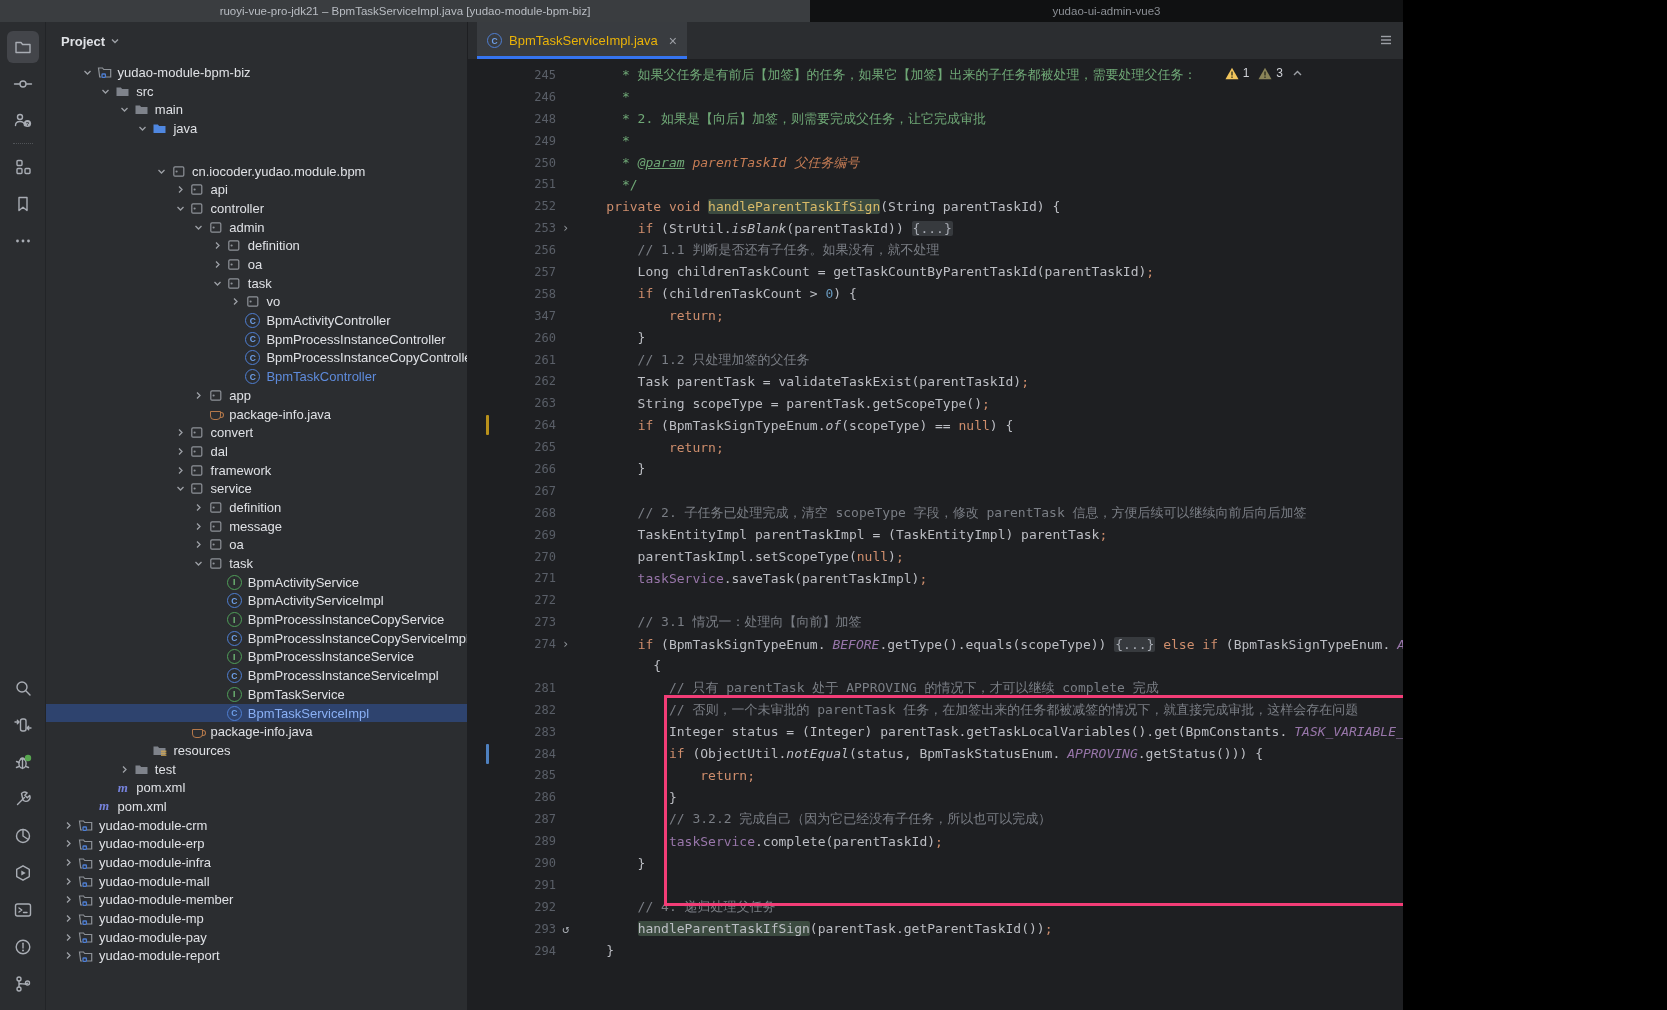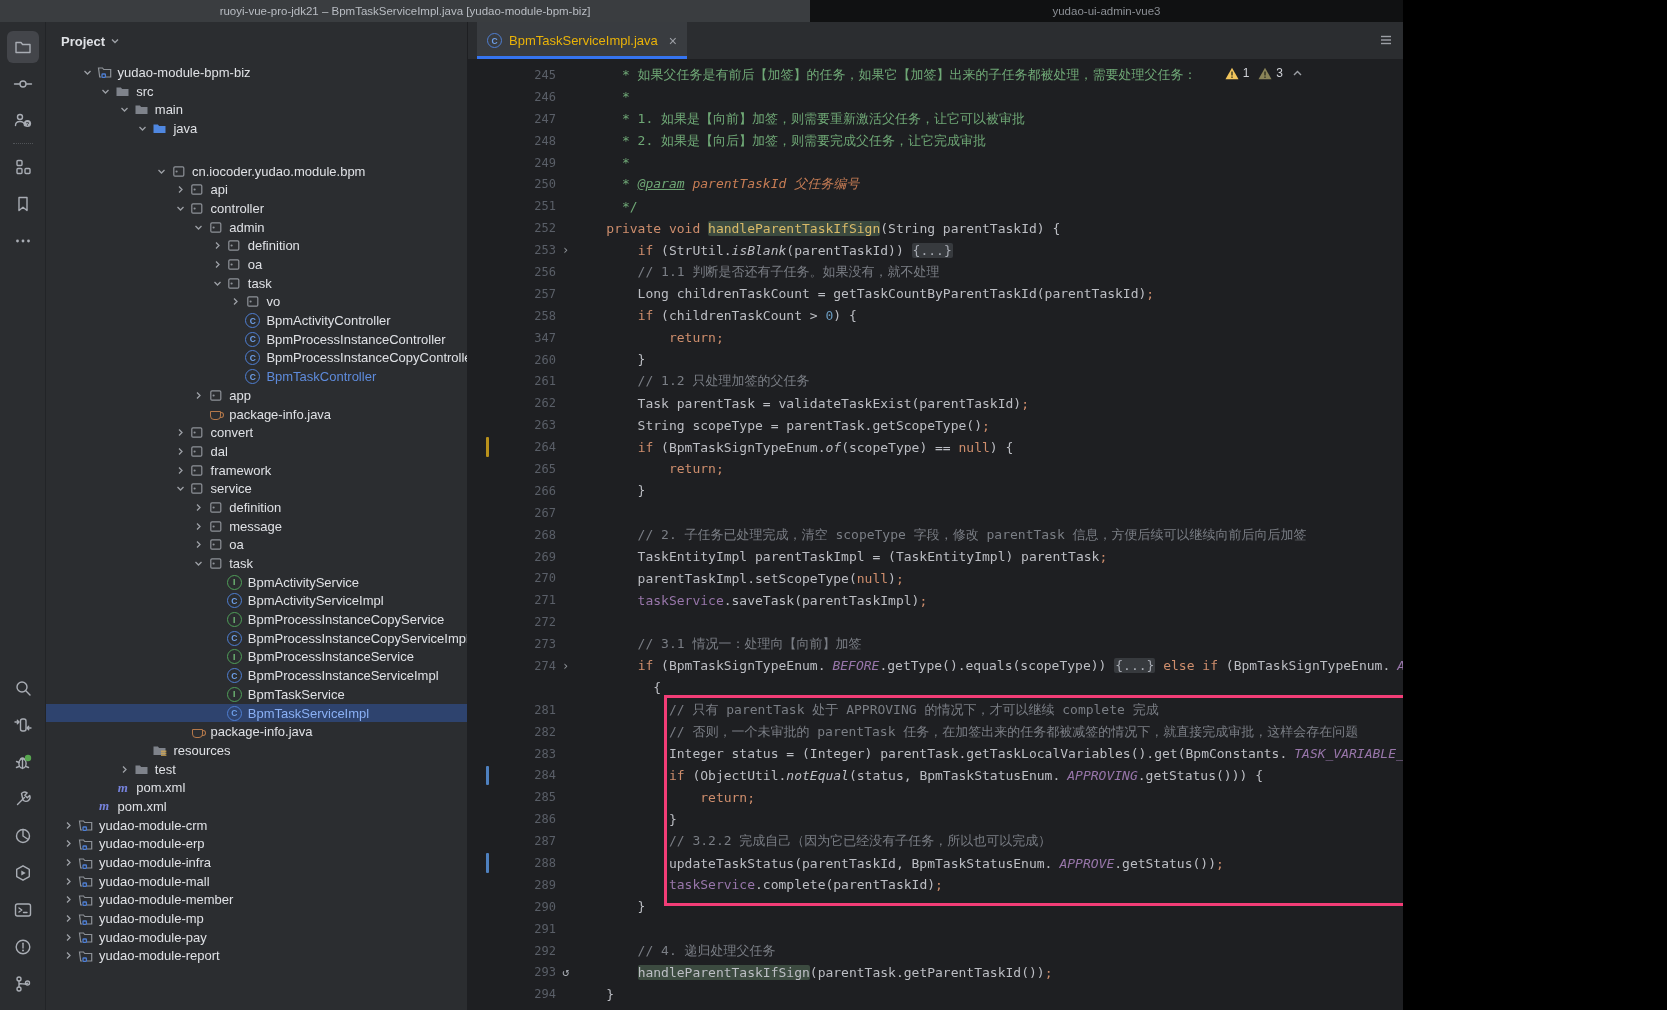--- a/index.html
+++ b/index.html
@@ -767,21 +767,20 @@
               <line x1="2" y1="10.5" x2="12" y2="10.5"></line>
             </g>
           </svg>
       </span>
     </div>
     <div class="codearea">
       <div class="mguide"></div>
       <div class="code" id="code">
           <div class="crow"><span class="gnum">245</span><span class="gico"></span><pre class="cl"><span class="t-d">      * 如果父任务是有前后【加签】的任务，如果它【加签】出来的子任务都被处理，需要处理父任务：</span></pre></div>
           <div class="crow"><span class="gnum">246</span><span class="gico"></span><pre class="cl"><span class="t-d">      *</span></pre></div>
-          <div class="crow"><span class="gnum">247</span><span class="gico"></span><pre class="cl"><span class="t-d">      * 1. 如果是【向前】加签，则需要重新激活父任务，让它可以被审批</span></pre></div>
           <div class="crow"><span class="gnum">248</span><span class="gico"></span><pre class="cl"><span class="t-d">      * 2. 如果是【向后】加签，则需要完成父任务，让它完成审批</span></pre></div>
           <div class="crow"><span class="gnum">249</span><span class="gico"></span><pre class="cl"><span class="t-d">      *</span></pre></div>
           <div class="crow"><span class="gnum">250</span><span class="gico"></span><pre class="cl"><span class="t-d">      * </span><span class="t-dt">@param</span><span class="t-d"> </span><span class="t-dp">parentTaskId 父任务编号</span></pre></div>
           <div class="crow"><span class="gnum">251</span><span class="gico"></span><pre class="cl"><span class="t-d">      */</span></pre></div>
           <div class="crow"><span class="gnum">252</span><span class="gico"></span><pre class="cl"><span class="t-k">    private</span><span class="t-p"> </span><span class="t-k">void</span><span class="t-p"> </span><span class="t-md">handleParentTaskIfSign</span><span class="t-p">(String parentTaskId) {</span></pre></div>
           <div class="crow"><span class="gnum">253</span><span class="gico">›</span><pre class="cl"><span class="t-p">        </span><span class="t-k">if</span><span class="t-p"> (StrUtil.</span><span class="t-sm">isBlank</span><span class="t-p">(parentTaskId)) </span><span class="t-fold">{...}</span></pre></div>
           <div class="crow"><span class="gnum">256</span><span class="gico"></span><pre class="cl"><span class="t-c">        // 1.1 判断是否还有子任务。如果没有，就不处理</span></pre></div>
           <div class="crow"><span class="gnum">257</span><span class="gico"></span><pre class="cl"><span class="t-p">        Long childrenTaskCount = getTaskCountByParentTaskId(parentTaskId)</span><span class="t-s">;</span></pre></div>
           <div class="crow"><span class="gnum">258</span><span class="gico"></span><pre class="cl"><span class="t-p">        </span><span class="t-k">if</span><span class="t-p"> (childrenTaskCount &gt; </span><span class="t-n">0</span><span class="t-p">) {</span></pre></div>
           <div class="crow"><span class="gnum">347</span><span class="gico"></span><pre class="cl"><span class="t-p">            </span><span class="t-k">return</span><span class="t-s">;</span></pre></div>
@@ -801,21 +800,20 @@
           <div class="crow"><span class="gnum">273</span><span class="gico"></span><pre class="cl"><span class="t-c">        // 3.1 情况一：处理向【向前】加签</span></pre></div>
           <div class="crow"><span class="gnum">274</span><span class="gico">›</span><pre class="cl"><span class="t-p">        </span><span class="t-k">if</span><span class="t-p"> (BpmTaskSignTypeEnum.</span><span class="t-ct">BEFORE</span><span class="t-p">.getType().equals(scopeType)) </span><span class="t-fold">{...}</span><span class="t-p"> </span><span class="t-k">else</span><span class="t-p"> </span><span class="t-k">if</span><span class="t-p"> (BpmTaskSignTypeEnum.</span><span class="t-ct">AFTER</span><span class="t-p">.getType().equals(scopeType))</span></pre></div>
           <div class="crow"><span class="gnum"></span><span class="gico"></span><pre class="cl"><span class="t-p">          {</span></pre></div>
           <div class="crow"><span class="gnum">281</span><span class="gico"></span><pre class="cl"><span class="t-c">            // 只有 parentTask 处于 APPROVING 的情况下，才可以继续 complete 完成</span></pre></div>
           <div class="crow"><span class="gnum">282</span><span class="gico"></span><pre class="cl"><span class="t-c">            // 否则，一个未审批的 parentTask 任务，在加签出来的任务都被减签的情况下，就直接完成审批，这样会存在问题</span></pre></div>
           <div class="crow"><span class="gnum">283</span><span class="gico"></span><pre class="cl"><span class="t-p">            Integer status = (Integer) parentTask.getTaskLocalVariables().get(BpmConstants.</span><span class="t-ct">TASK_VARIABLE_STATUS</span><span class="t-p">)</span><span class="t-s">;</span></pre></div>
           <div class="crow"><span class="gmark b"></span><span class="gnum">284</span><span class="gico"></span><pre class="cl"><span class="t-p">            </span><span class="t-k">if</span><span class="t-p"> (ObjectUtil.</span><span class="t-sm">notEqual</span><span class="t-p">(status, BpmTaskStatusEnum.</span><span class="t-ct">APPROVING</span><span class="t-p">.getStatus())) {</span></pre></div>
           <div class="crow"><span class="gnum">285</span><span class="gico"></span><pre class="cl"><span class="t-p">                </span><span class="t-k">return</span><span class="t-s">;</span></pre></div>
           <div class="crow"><span class="gnum">286</span><span class="gico"></span><pre class="cl"><span class="t-p">            }</span></pre></div>
           <div class="crow"><span class="gnum">287</span><span class="gico"></span><pre class="cl"><span class="t-c">            // 3.2.2 完成自己（因为它已经没有子任务，所以也可以完成）</span></pre></div>
-          <div class="crow"><span class="gmark b"></span><span class="gnum">288</span><span class="gico"></span><pre class="cl"><span class="t-p">            updateTaskStatus(parentTaskId, BpmTaskStatusEnum.</span><span class="t-ct">APPROVE</span><span class="t-p">.getStatus())</span><span class="t-s">;</span></pre></div>
           <div class="crow"><span class="gnum">289</span><span class="gico"></span><pre class="cl"><span class="t-f">            taskService</span><span class="t-p">.complete(parentTaskId)</span><span class="t-s">;</span></pre></div>
           <div class="crow"><span class="gnum">290</span><span class="gico"></span><pre class="cl"><span class="t-p">        }</span></pre></div>
           <div class="crow"><span class="gnum">291</span><span class="gico"></span><pre class="cl"></pre></div>
           <div class="crow"><span class="gnum">292</span><span class="gico"></span><pre class="cl"><span class="t-c">        // 4. 递归处理父任务</span></pre></div>
           <div class="crow"><span class="gnum">293</span><span class="gico" style="color: rgb(168, 172, 179);">↺</span><pre class="cl"><span class="t-p">        </span><span class="t-mc">handleParentTaskIfSign</span><span class="t-p">(parentTask.getParentTaskId())</span><span class="t-s">;</span></pre></div>
           <div class="crow"><span class="gnum">294</span><span class="gico"></span><pre class="cl"><span class="t-p">    }</span></pre></div>
         </div>
       <div class="annobox" id="annobox" style="left: 196px; top: 636px; width: 800px; height: 205px; border-color: rgb(242, 61, 119);"></div>
       <div class="inspections">
         <svg width="14" height="13" viewBox="0 0 14 13">

